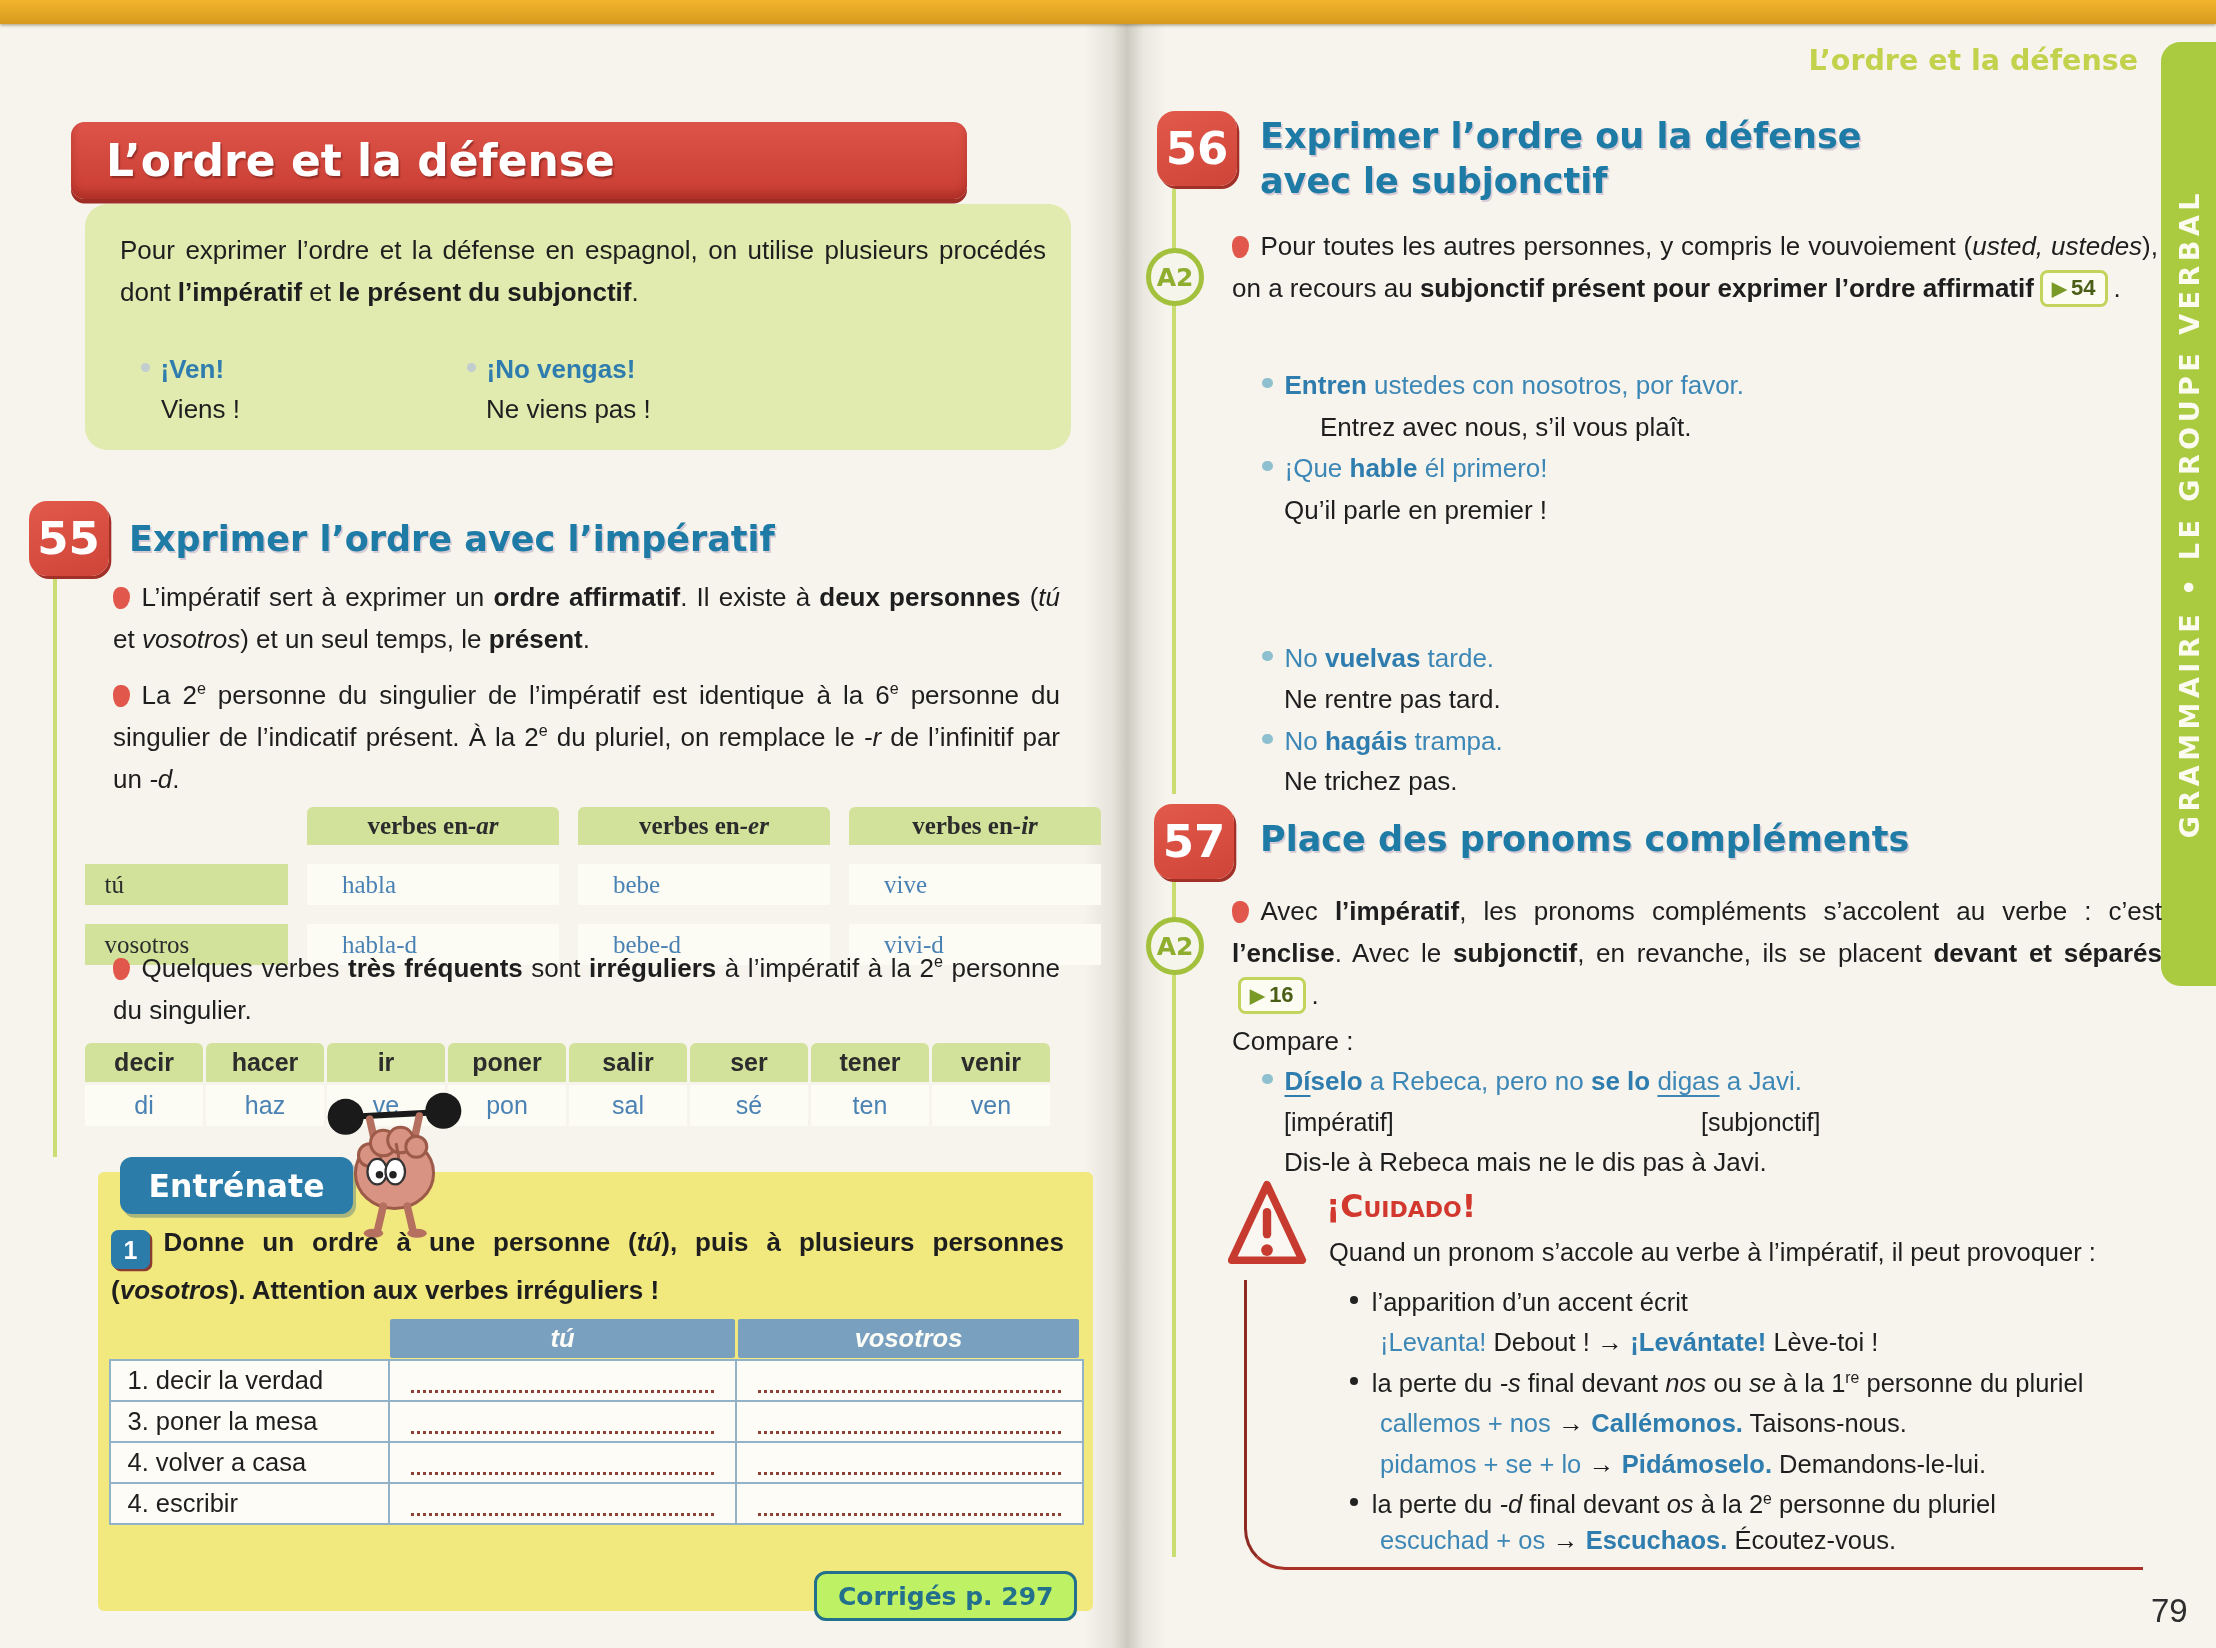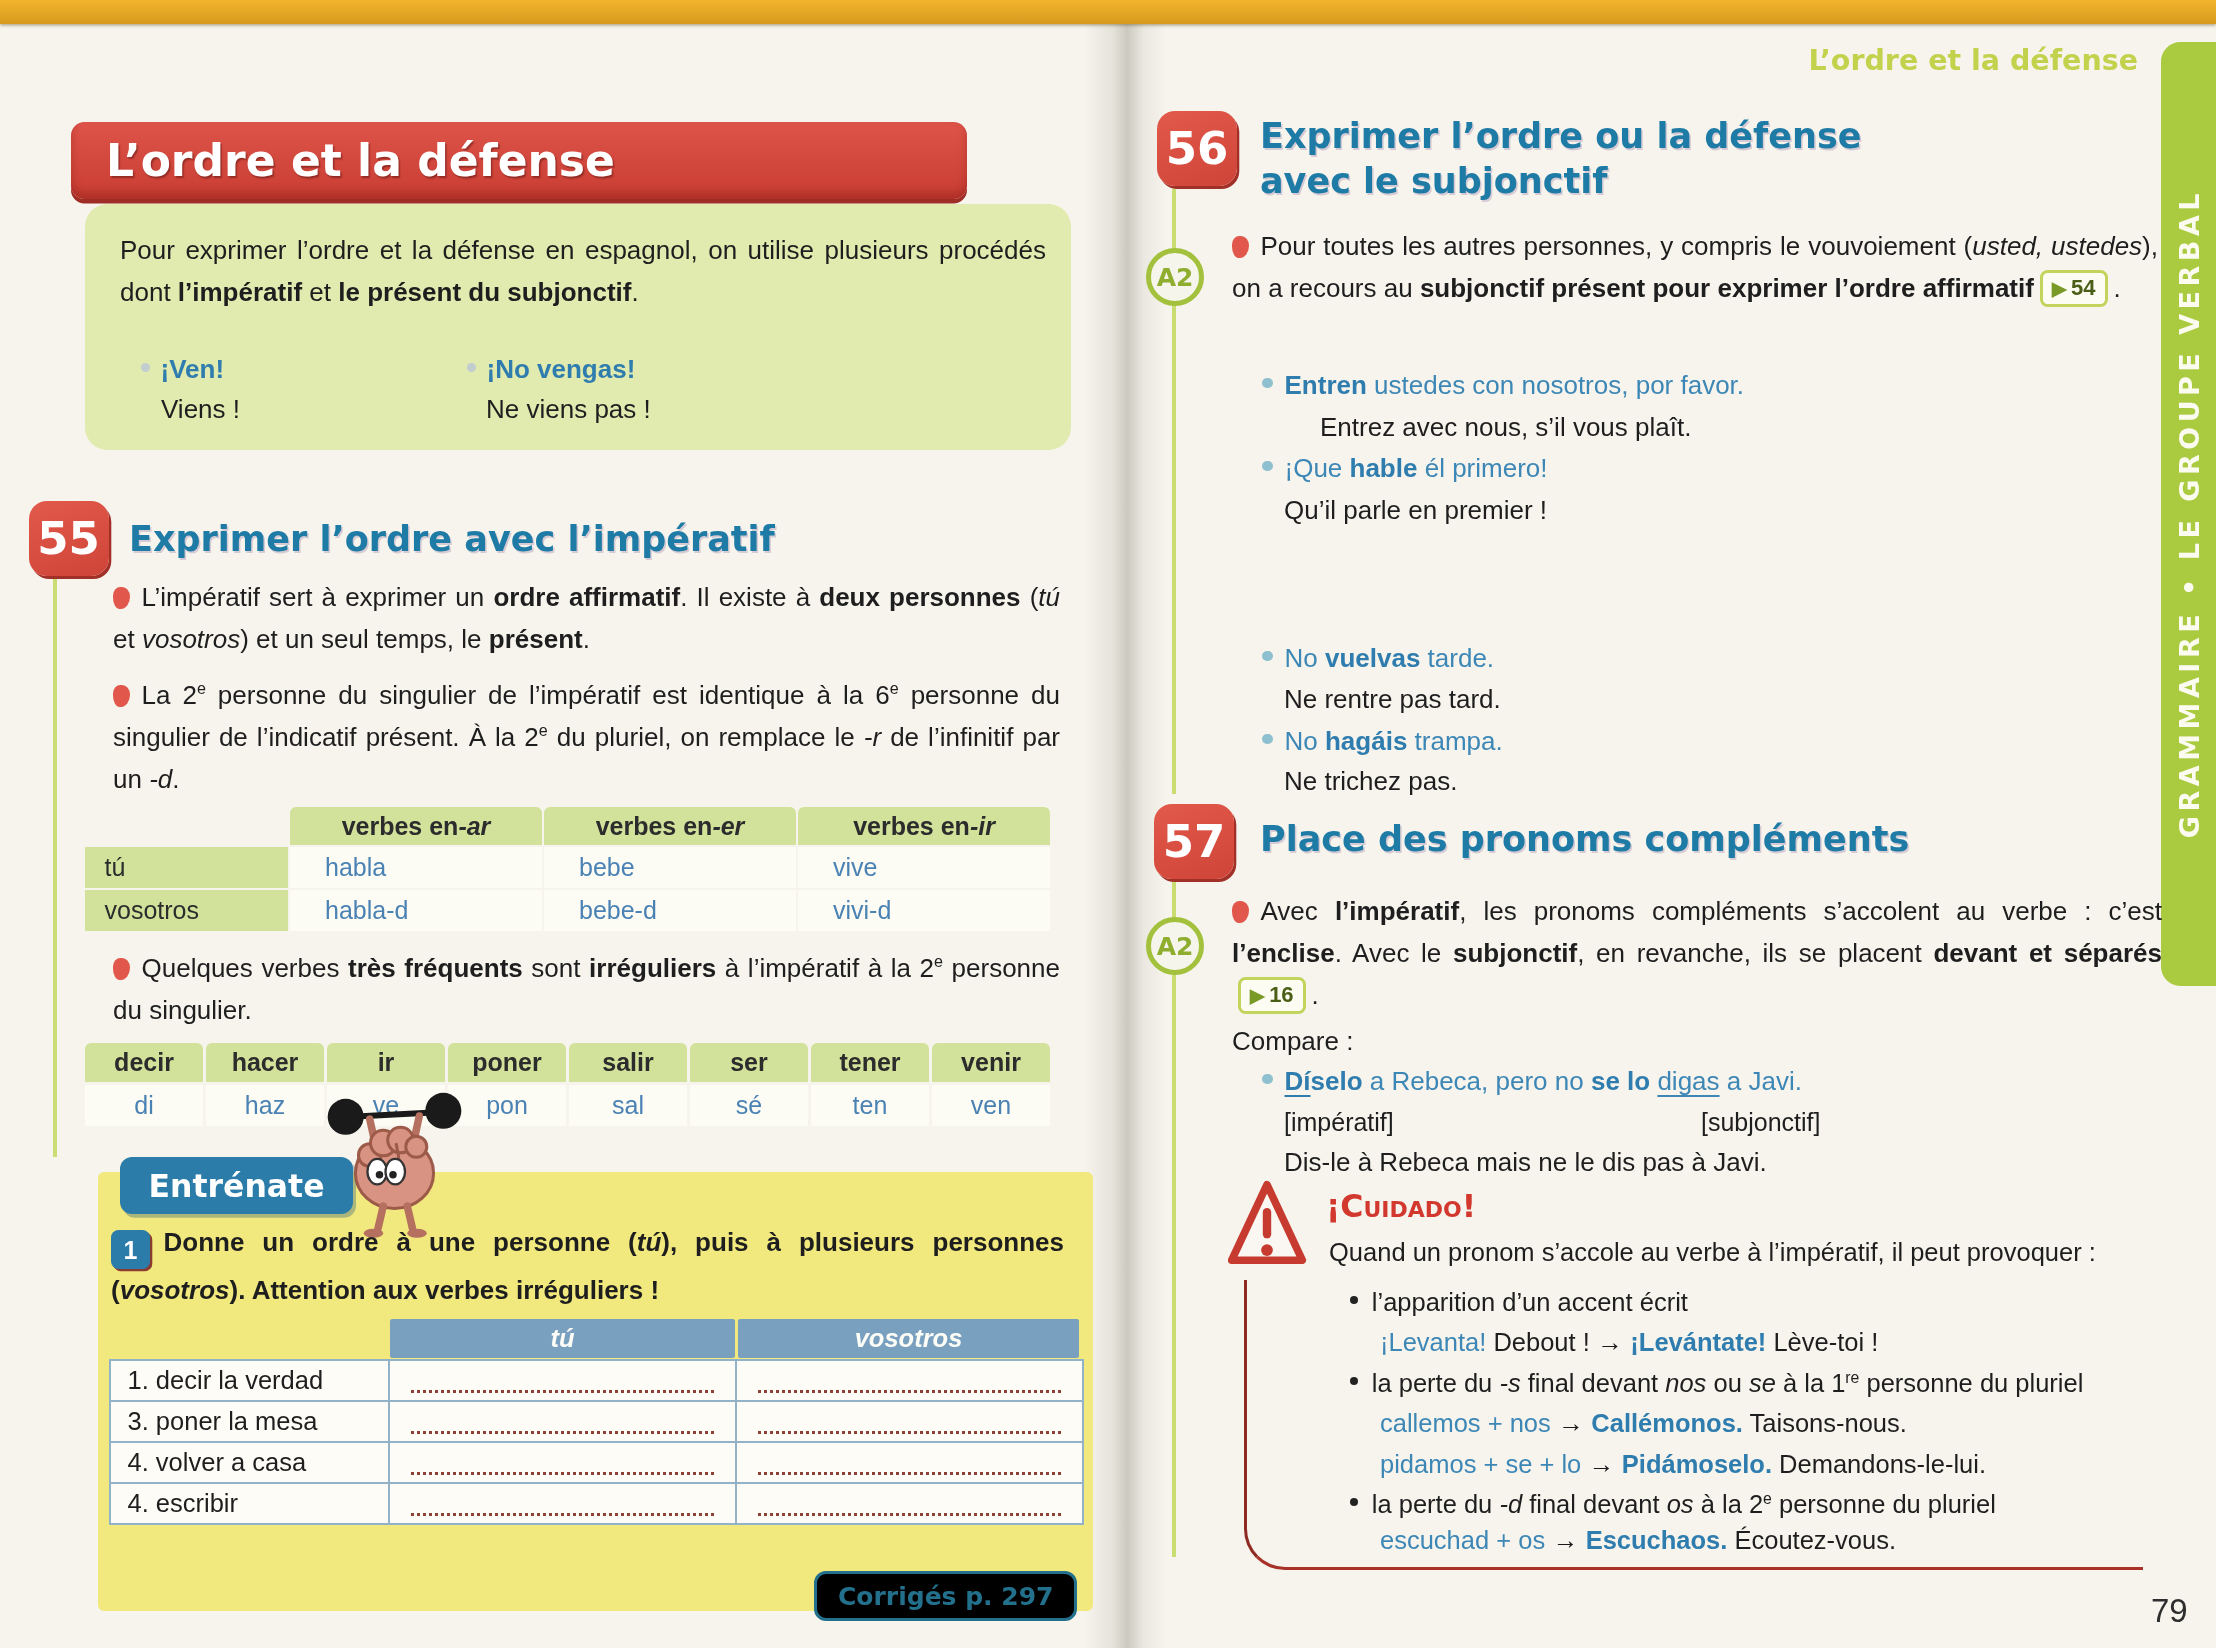--- a/index.html
+++ b/index.html
@@ -32,42 +32,42 @@
   .rb{display:inline-block;width:16.5px;height:22.5px;background:#e2574b;border-radius:48% 52% 58% 42%/40% 45% 60% 55%;
       margin-right:12px;vertical-align:-3px;}
   .edot{display:inline-block;width:10.5px;height:10.5px;border-radius:50%;background:#8fc0cf;margin-right:12px;vertical-align:6px;}
   .idot{display:inline-block;width:9px;height:9px;border-radius:50%;background:#c2cdd0;margin-right:10.5px;vertical-align:6px;}
   .kdot{display:inline-block;width:8.3px;height:8.3px;border-radius:50%;background:#222;margin-right:13.5px;vertical-align:6.8px;}
   .arr{font-weight:bold;color:#1a1a1a;margin:0 7.5px;}
   .chip{display:inline-block;border:3px solid #c3d45c;background:#fcfcf2;border-radius:7.5px;padding:0 9px;margin:0 6px;
         font-weight:bold;font-size:22px;color:#4a5e17;vertical-align:2.3px;line-height:30px;}
   .chip .tri{color:#7a9a28;margin-right:4.5px;font-size:19px;}
   
-  .t1{left:85px;top:807px;display:grid;grid-template-columns:203px 252px 252px 252px;grid-template-rows:38px 41px 41px;gap:2px;}
+  .t1{left:85px;top:807px;display:grid;grid-template-columns:203px 252px 252px 252px;grid-template-rows:38px 41px 41px;gap:19px;font-family:Liberation Serif, serif;}
   .t2{left:85px;top:1043px;display:grid;grid-template-columns:repeat(8,118px);grid-template-rows:39px 41px;gap:3px;}
   .gh{background:#d2e29b;font-weight:bold;font-size:25px;color:#2c2c2c;display:flex;align-items:center;justify-content:center;border-radius:6px 6px 0 0;}
   .gl{background:#d2e29b;font-size:25px;color:#2c2c2c;display:flex;align-items:center;padding-left:19.5px;box-sizing:border-box;}
   .gv{background:#fcfbf4;font-size:25px;color:#4a82b4;display:flex;align-items:center;padding-left:35px;box-sizing:border-box;}
   .gvc{background:#fcfbf4;font-size:25px;color:#4a82b4;display:flex;align-items:center;justify-content:center;}
   .blank{background:transparent;}
   
   .entrenate{left:120px;top:1157px;background:#2b7ca9;border-radius:12px;padding:10.5px 28.5px;color:#fff;font-weight:bold;font-size:31.5px;
              font-family:"DejaVu Sans","Liberation Sans",sans-serif;box-shadow:3px 3.8px 0 rgba(40,90,120,.35);}
   .exnum{display:inline-flex;width:39px;height:39px;background:#2b7ca9;color:#fff;font-weight:bold;font-size:25px;
          border-radius:7.5px;align-items:center;justify-content:center;margin-right:13.5px;vertical-align:-7.5px;
          box-shadow:2.3px 2.3px 0 #8a3c30;}
   
   .exhead{height:39px;background:#7aa0bf;color:#fdfdf8;font-weight:bold;font-style:italic;font-size:25.5px;
           display:flex;align-items:center;justify-content:center;border-radius:2.3px;}
   table.extab{border-collapse:collapse;}
   table.extab td{border:2.3px solid #92b2c8;background:#fdfcf6;height:41px;font-size:25.5px;box-sizing:border-box;}
   td.lab{padding-left:16.5px;width:279px;margin-top:20px;}
   td.ans{position:relative;width:347px;}
   .dots{position:absolute;left:6%;right:6%;bottom:6.8px;border-bottom:3px dotted #8d4136;}
-  .corr{left:814px;top:1571px;border:3px solid #23708d;border-radius:12px;background:#000000;color:#23708d;
+  .corr{left:814px;top:1571px;border:3px solid #23708d;border-radius:12px;background:#bef264;color:#23708d;
         font-weight:bold;font-size:25px;padding:7.5px 21px;font-family:"DejaVu Sans","Liberation Sans",sans-serif;}
   
   .runhead{left:1613px;top:44px;width:525px;text-align:right;color:#c3d24c;font-weight:bold;font-size:28.5px;
            font-family:"DejaVu Sans","Liberation Sans",sans-serif;}
   .tab{left:2161px;top:42px;width:56px;height:944px;background:#aaca40;border-radius:19.5px 0 0 19.5px;
        display:flex;align-items:center;justify-content:center;}
   .tab span{writing-mode:vertical-rl;transform:rotate(180deg);color:#fbfbef;font-weight:bold;font-size:27px;
             letter-spacing:4.5px;white-space:nowrap;font-family:"DejaVu Sans","Liberation Sans",sans-serif;}
   .a2{width:48px;height:48px;border:5.3px solid #a3c13c;border-radius:50%;background:#f6f5ec;color:#8fae2f;
       font-weight:bold;font-size:25px;display:flex;align-items:center;justify-content:center;

